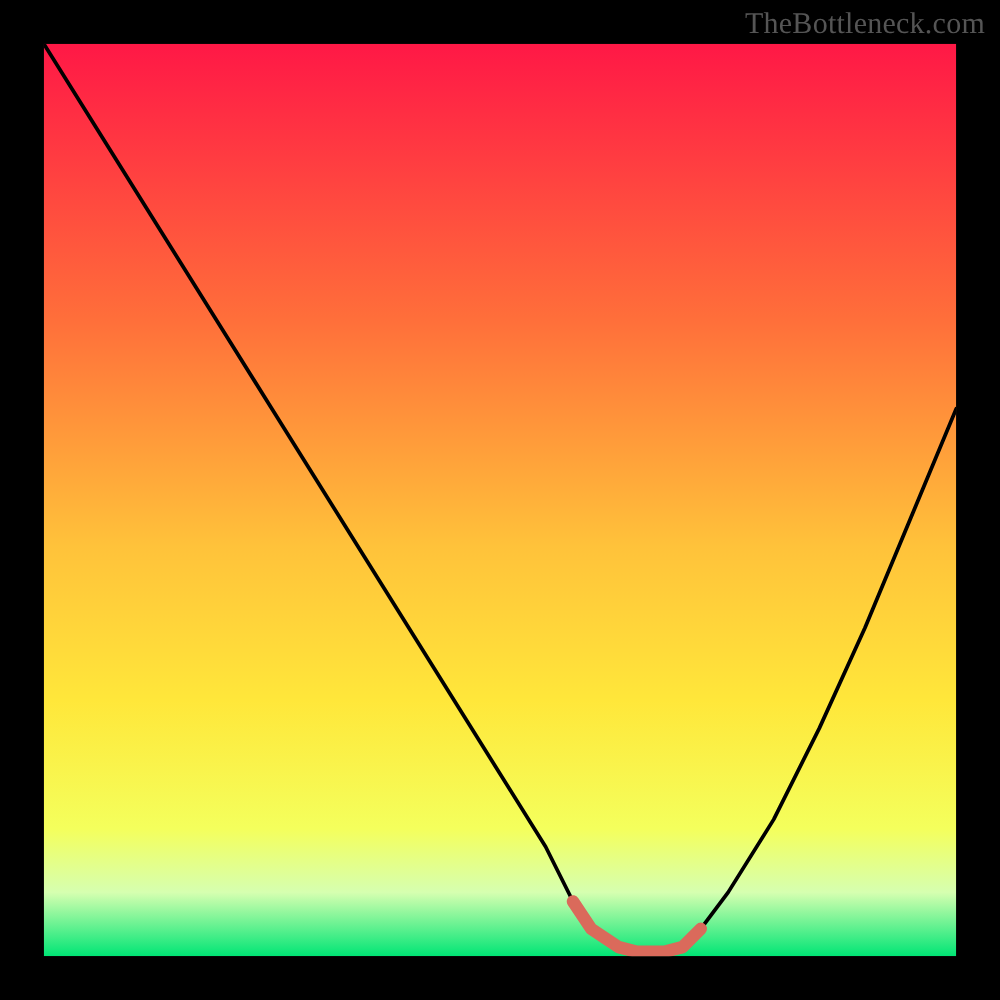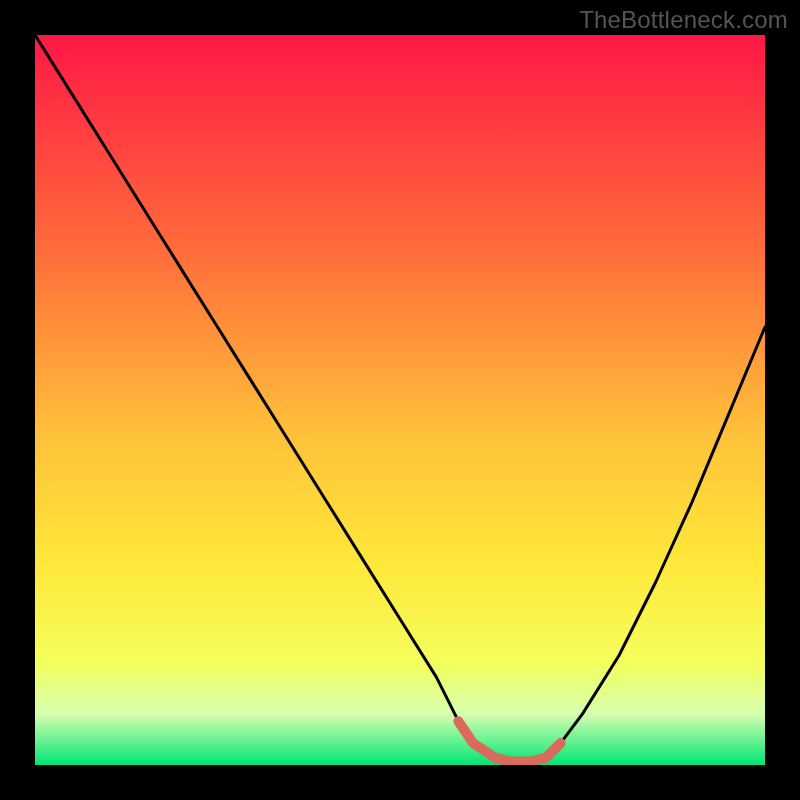--- a/index.html
+++ b/index.html
@@ -13,21 +13,21 @@
   .container {
     position: relative;
     width: 800px;
     height: 800px;
     background: #000;
   }
   .watermark {
     position: absolute;
     top: 6px;
     right: 12px;
-    font-family: Liberation Sans, sans-serif;
+    font-family: Liberation Serif, serif;
     font-size: 24px;
     font-weight: 500;
     color: #555;
     letter-spacing: 0.2px;
     z-index: 10;
   }
   .plot-area {
     position: absolute;
     left: 35px;
     top: 35px;

